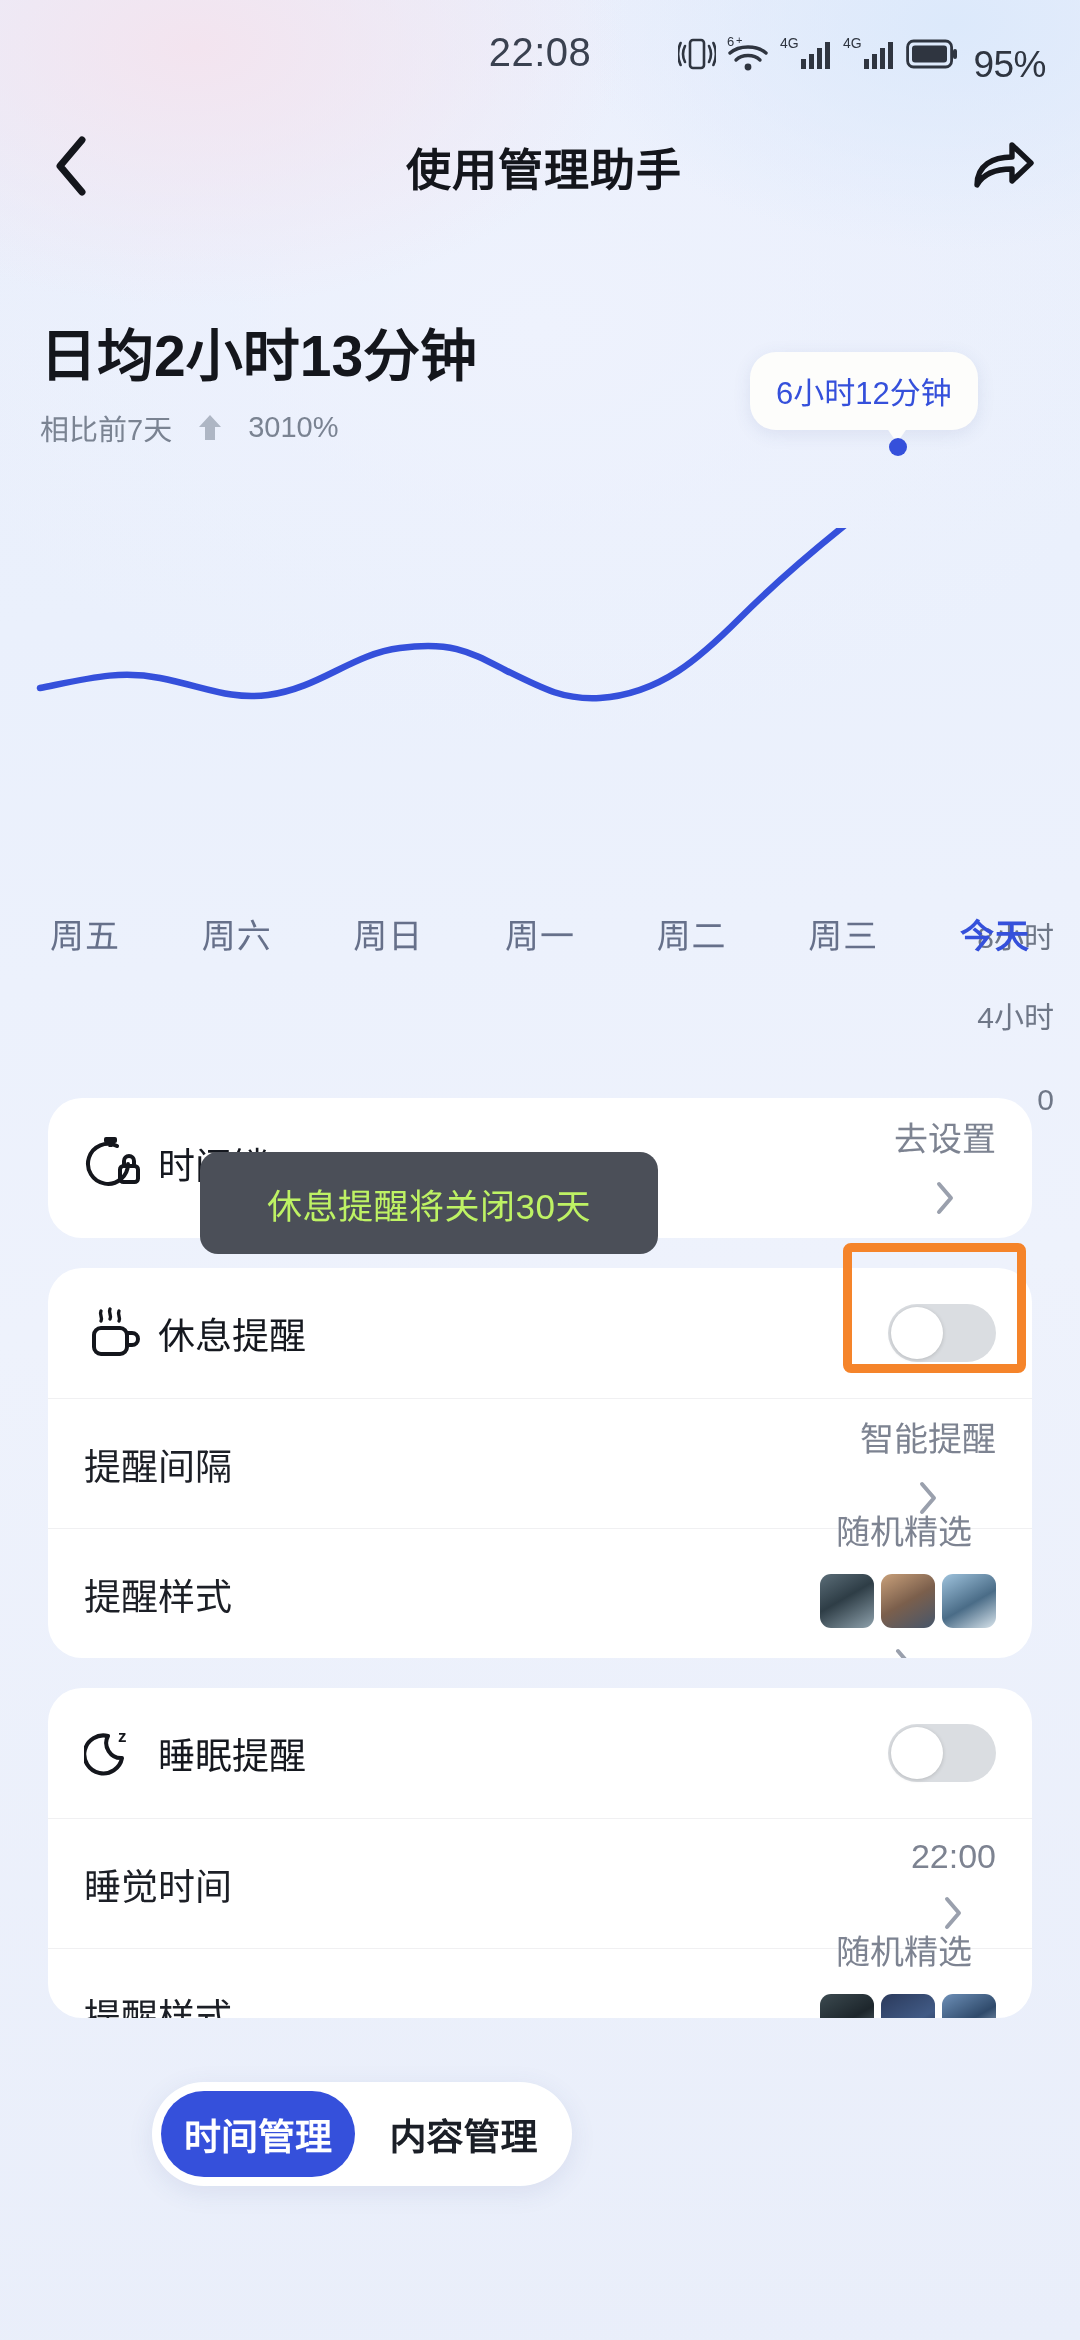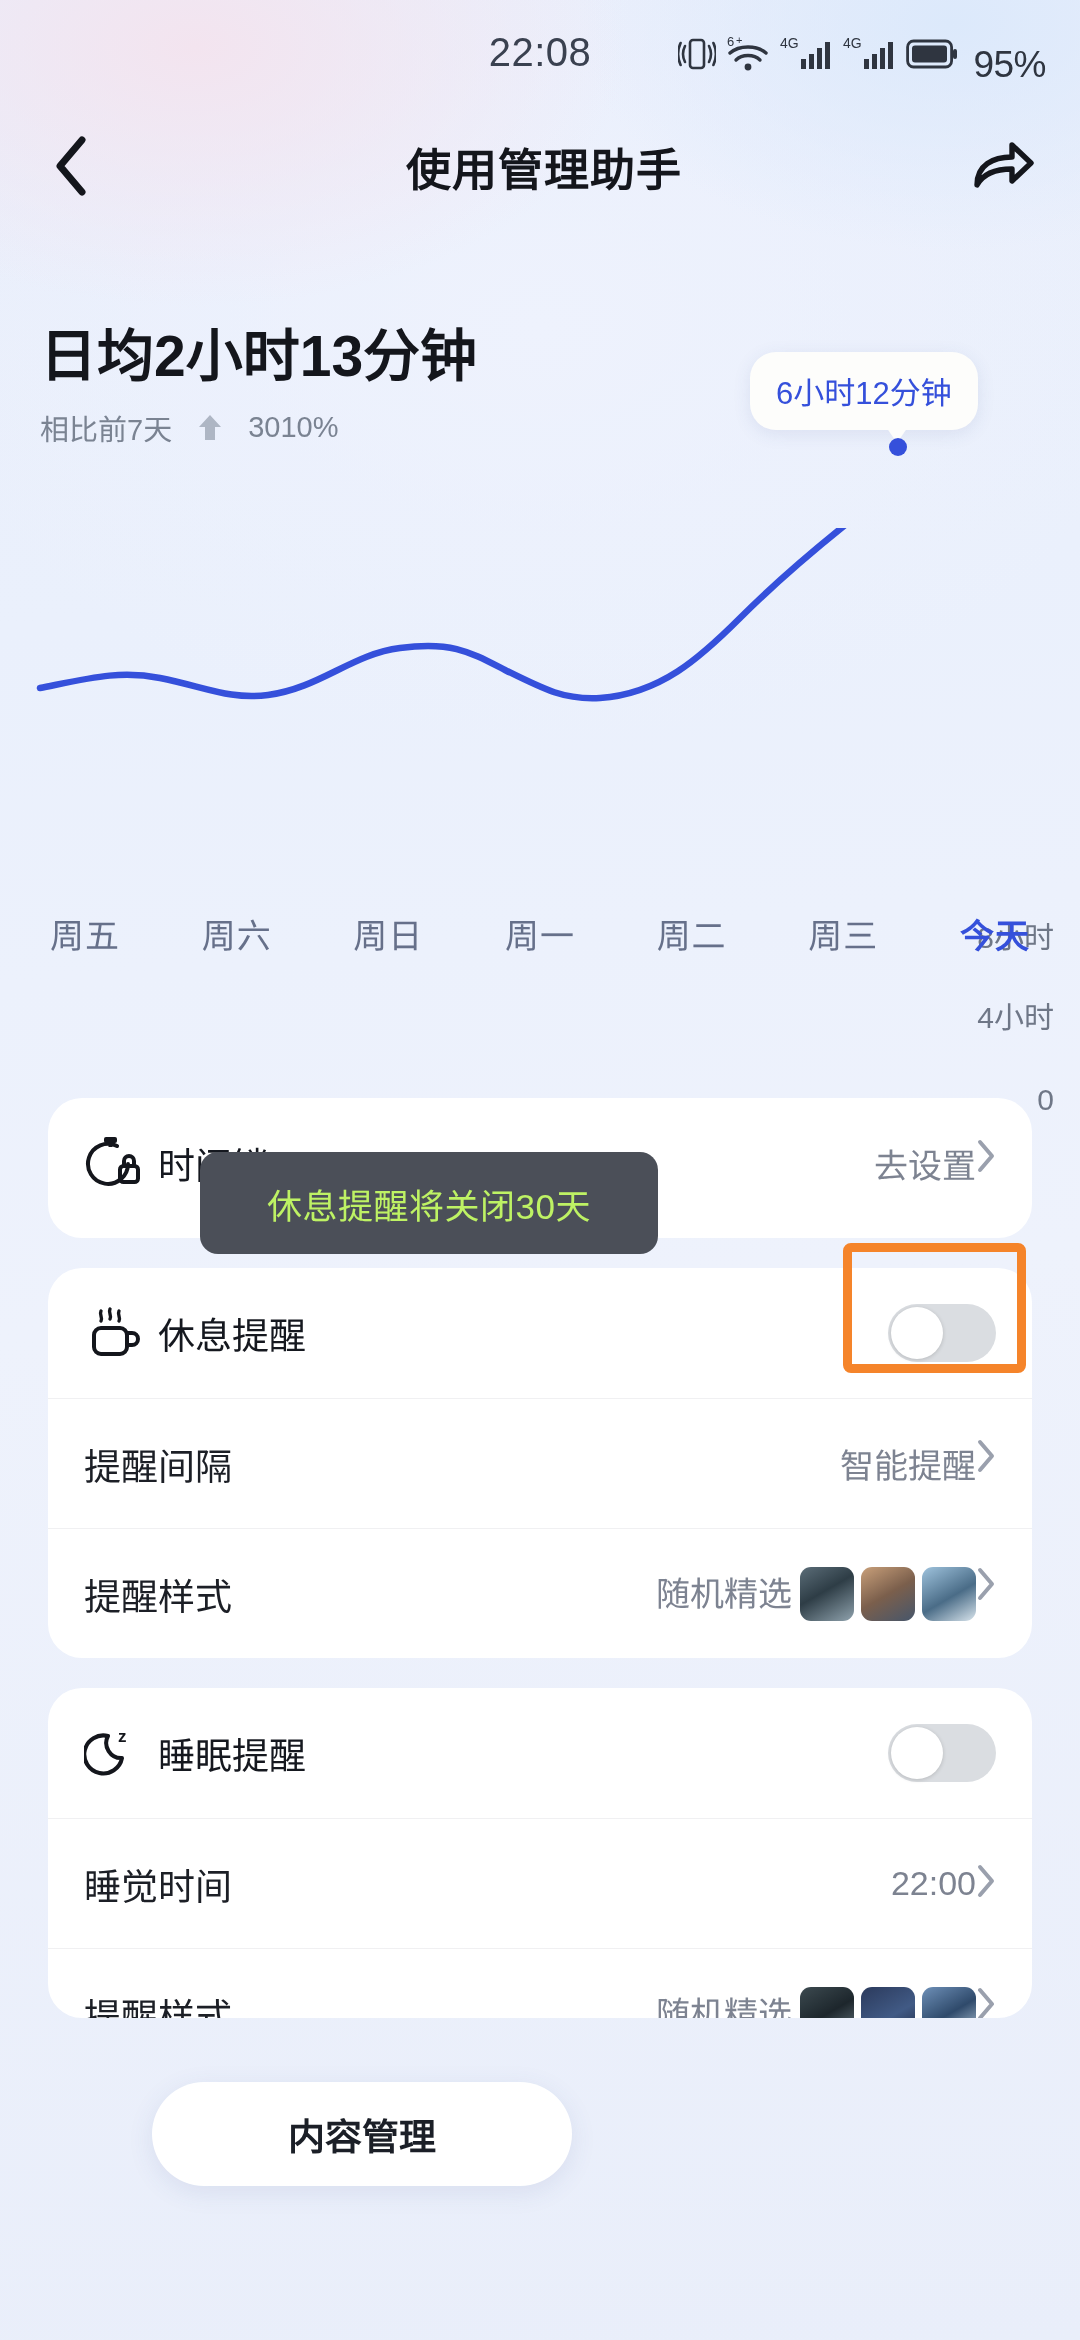--- a/index.html
+++ b/index.html
@@ -129,21 +129,21 @@
   .row {
     position: relative; height: 130px;
     display: flex; align-items: center;
     padding: 0 36px;
   }
   .row + .row { border-top: 1.5px solid #f0f0f2; }
   .row-icon { width: 74px; display: flex; align-items: center; }
   .row-label { font-size: 37px; color: #15181f; white-space: nowrap; }
   .row-label.sub { color: #1c1f26; }
   .row-right {
-    margin-left: auto; display: flex; gap: 0;
+    margin-left: auto; display: flex; align-items: center; gap: 20px; flex-direction: column;
   }
   .row-value { font-size: 34px; color: #7d8391; white-space: nowrap; }
   .chev { color: #9aa0ad; }
 
   .thumbs { display: flex; gap: 7px; margin-left: 8px; }
   .thumb { width: 54px; height: 54px; border-radius: 11px; }
   .t1 { background: linear-gradient(150deg,#5b6d78 0%,#2e3d46 45%,#8fa2ad 100%); }
   .t2 { background: linear-gradient(150deg,#c9a07a 0%,#7b5f4c 50%,#46566b 100%); }
   .t3 { background: linear-gradient(150deg,#9fc3dd 0%,#4a6c87 55%,#d8e4ec 100%); }
   .s1 { background: linear-gradient(150deg,#3c4a50 0%,#1d262c 50%,#6c7d86 100%); }
@@ -404,16 +404,17 @@
         </svg>
       </div>
     </div>
   </div>
 
   <div id="toast">休息提醒将关闭30天</div>
 
   <div id="annotation"></div>
 
   <div id="tabbar">
+    <div class="tab" id="tab-time">时间管理</div>
     <div class="tab" id="tab-content">内容管理</div>
   </div>
 
 </div>
 
 </body></html>

